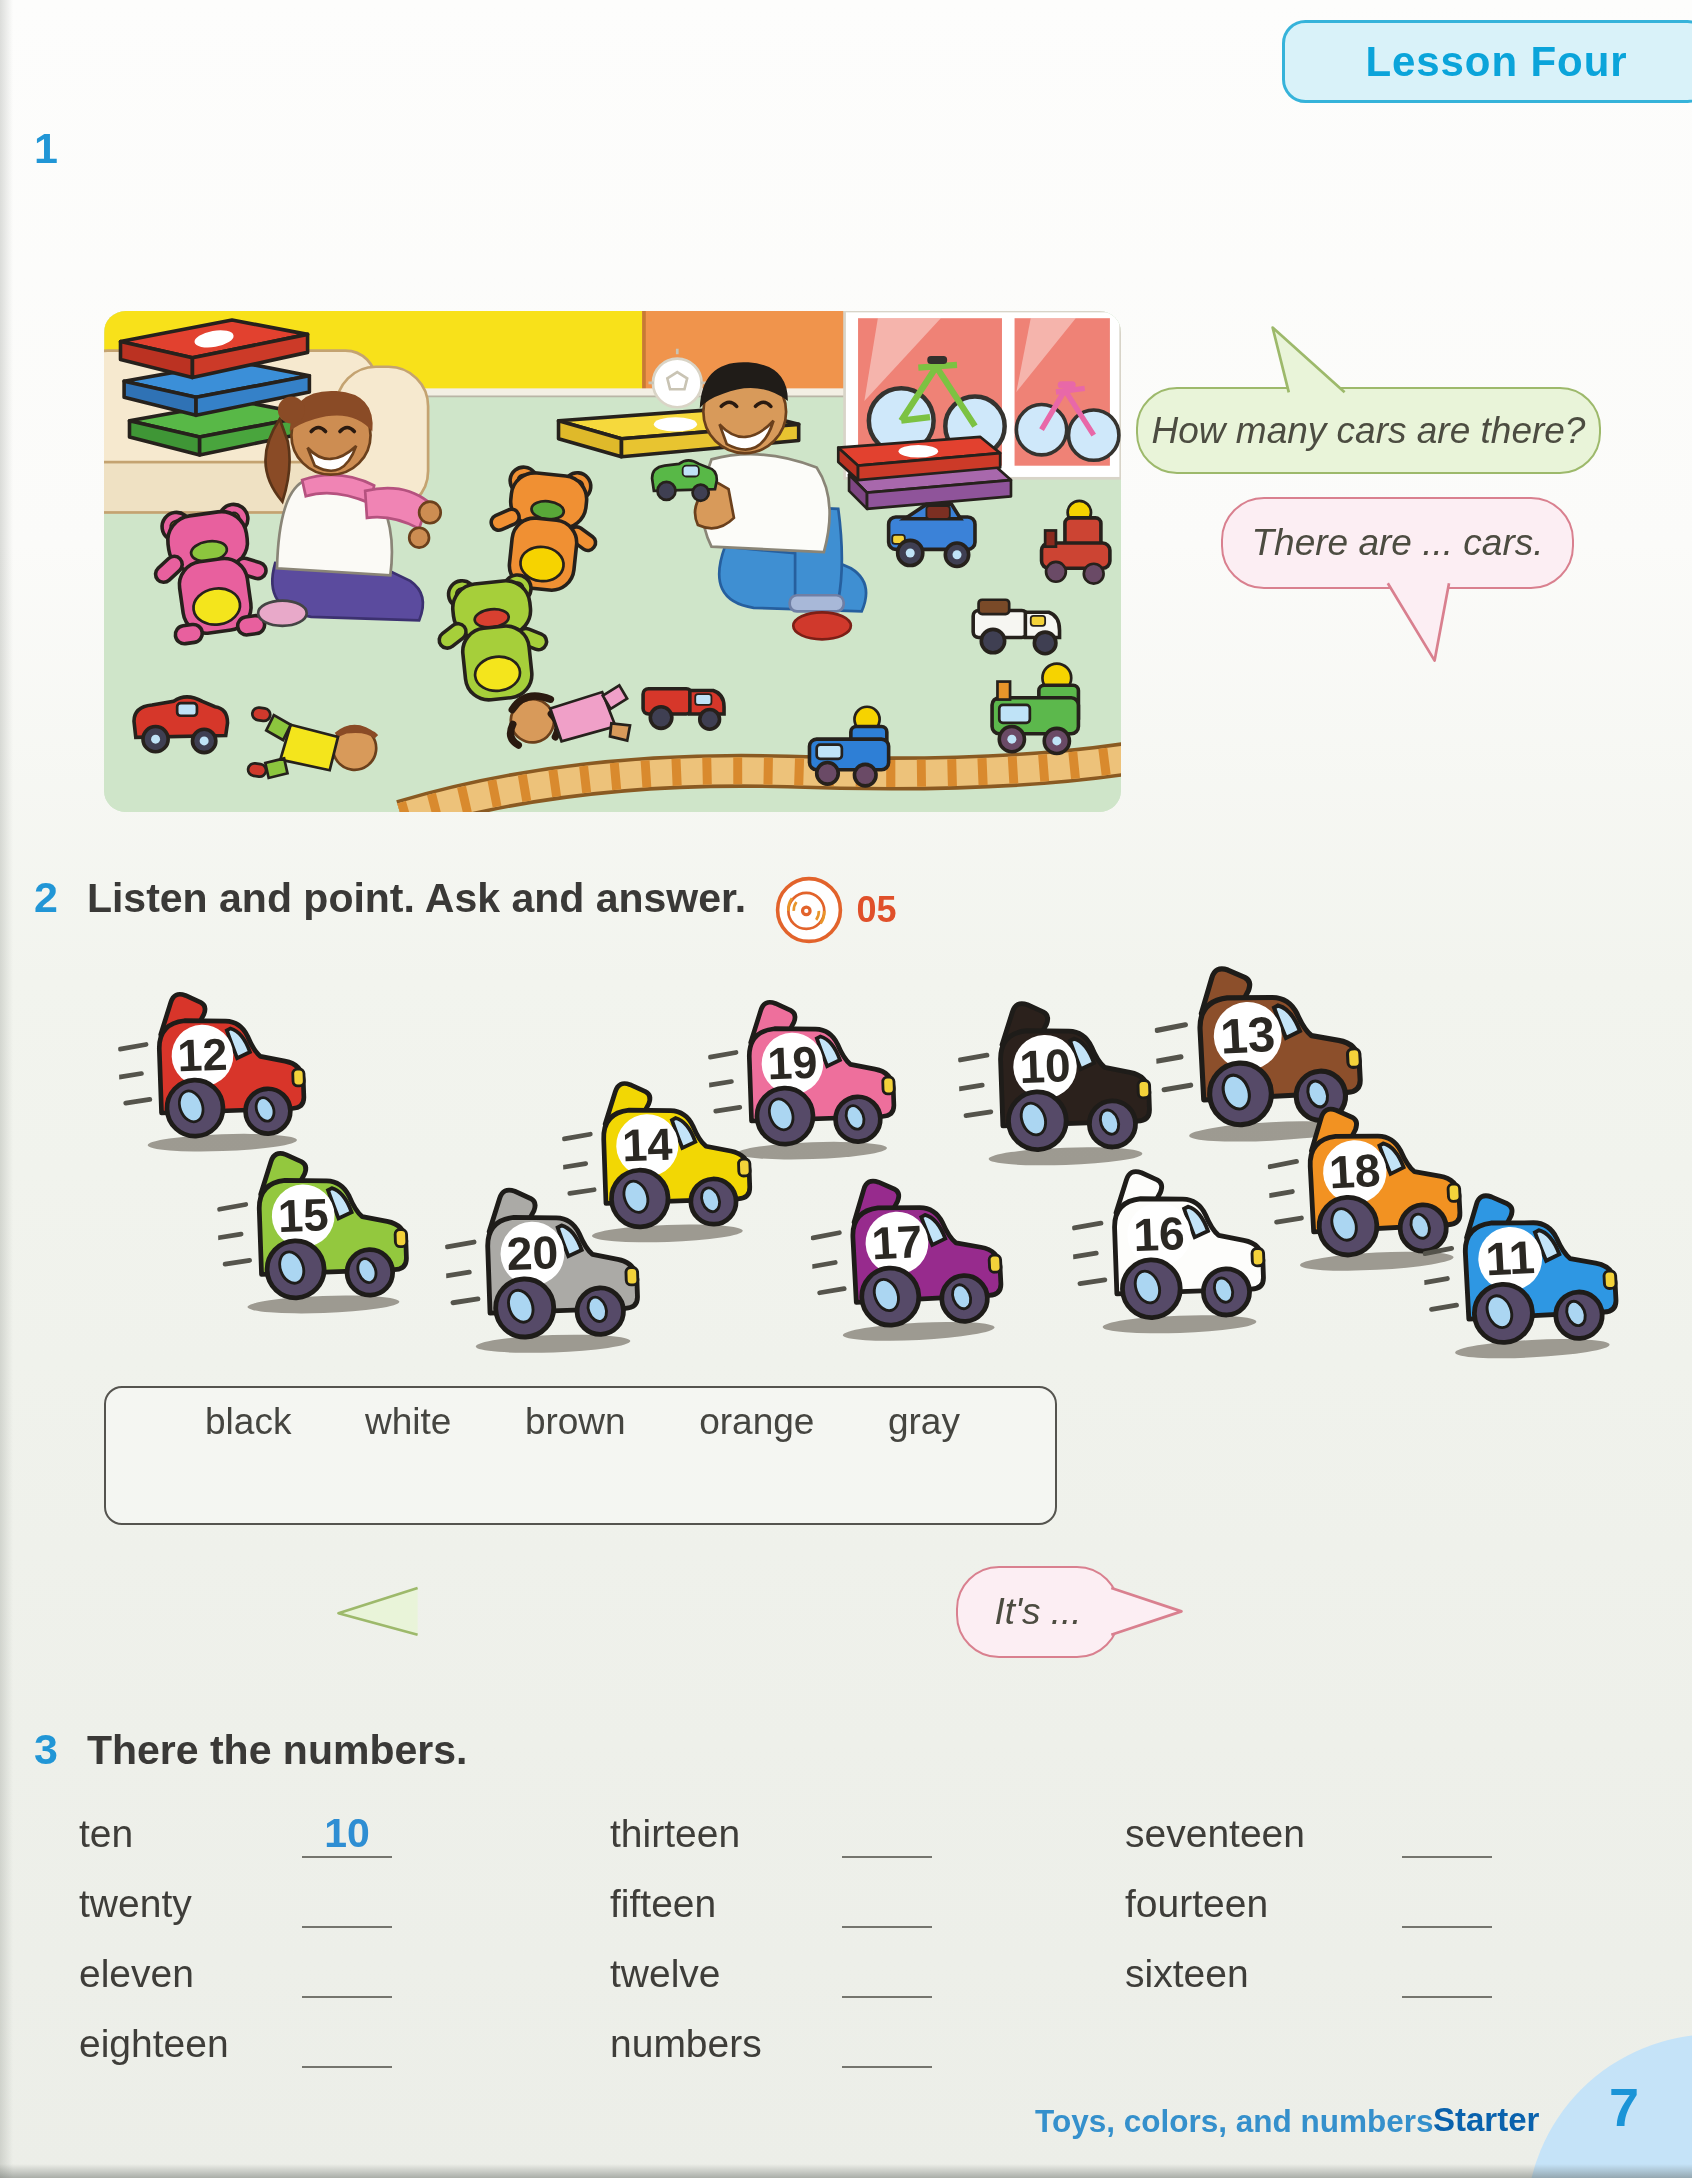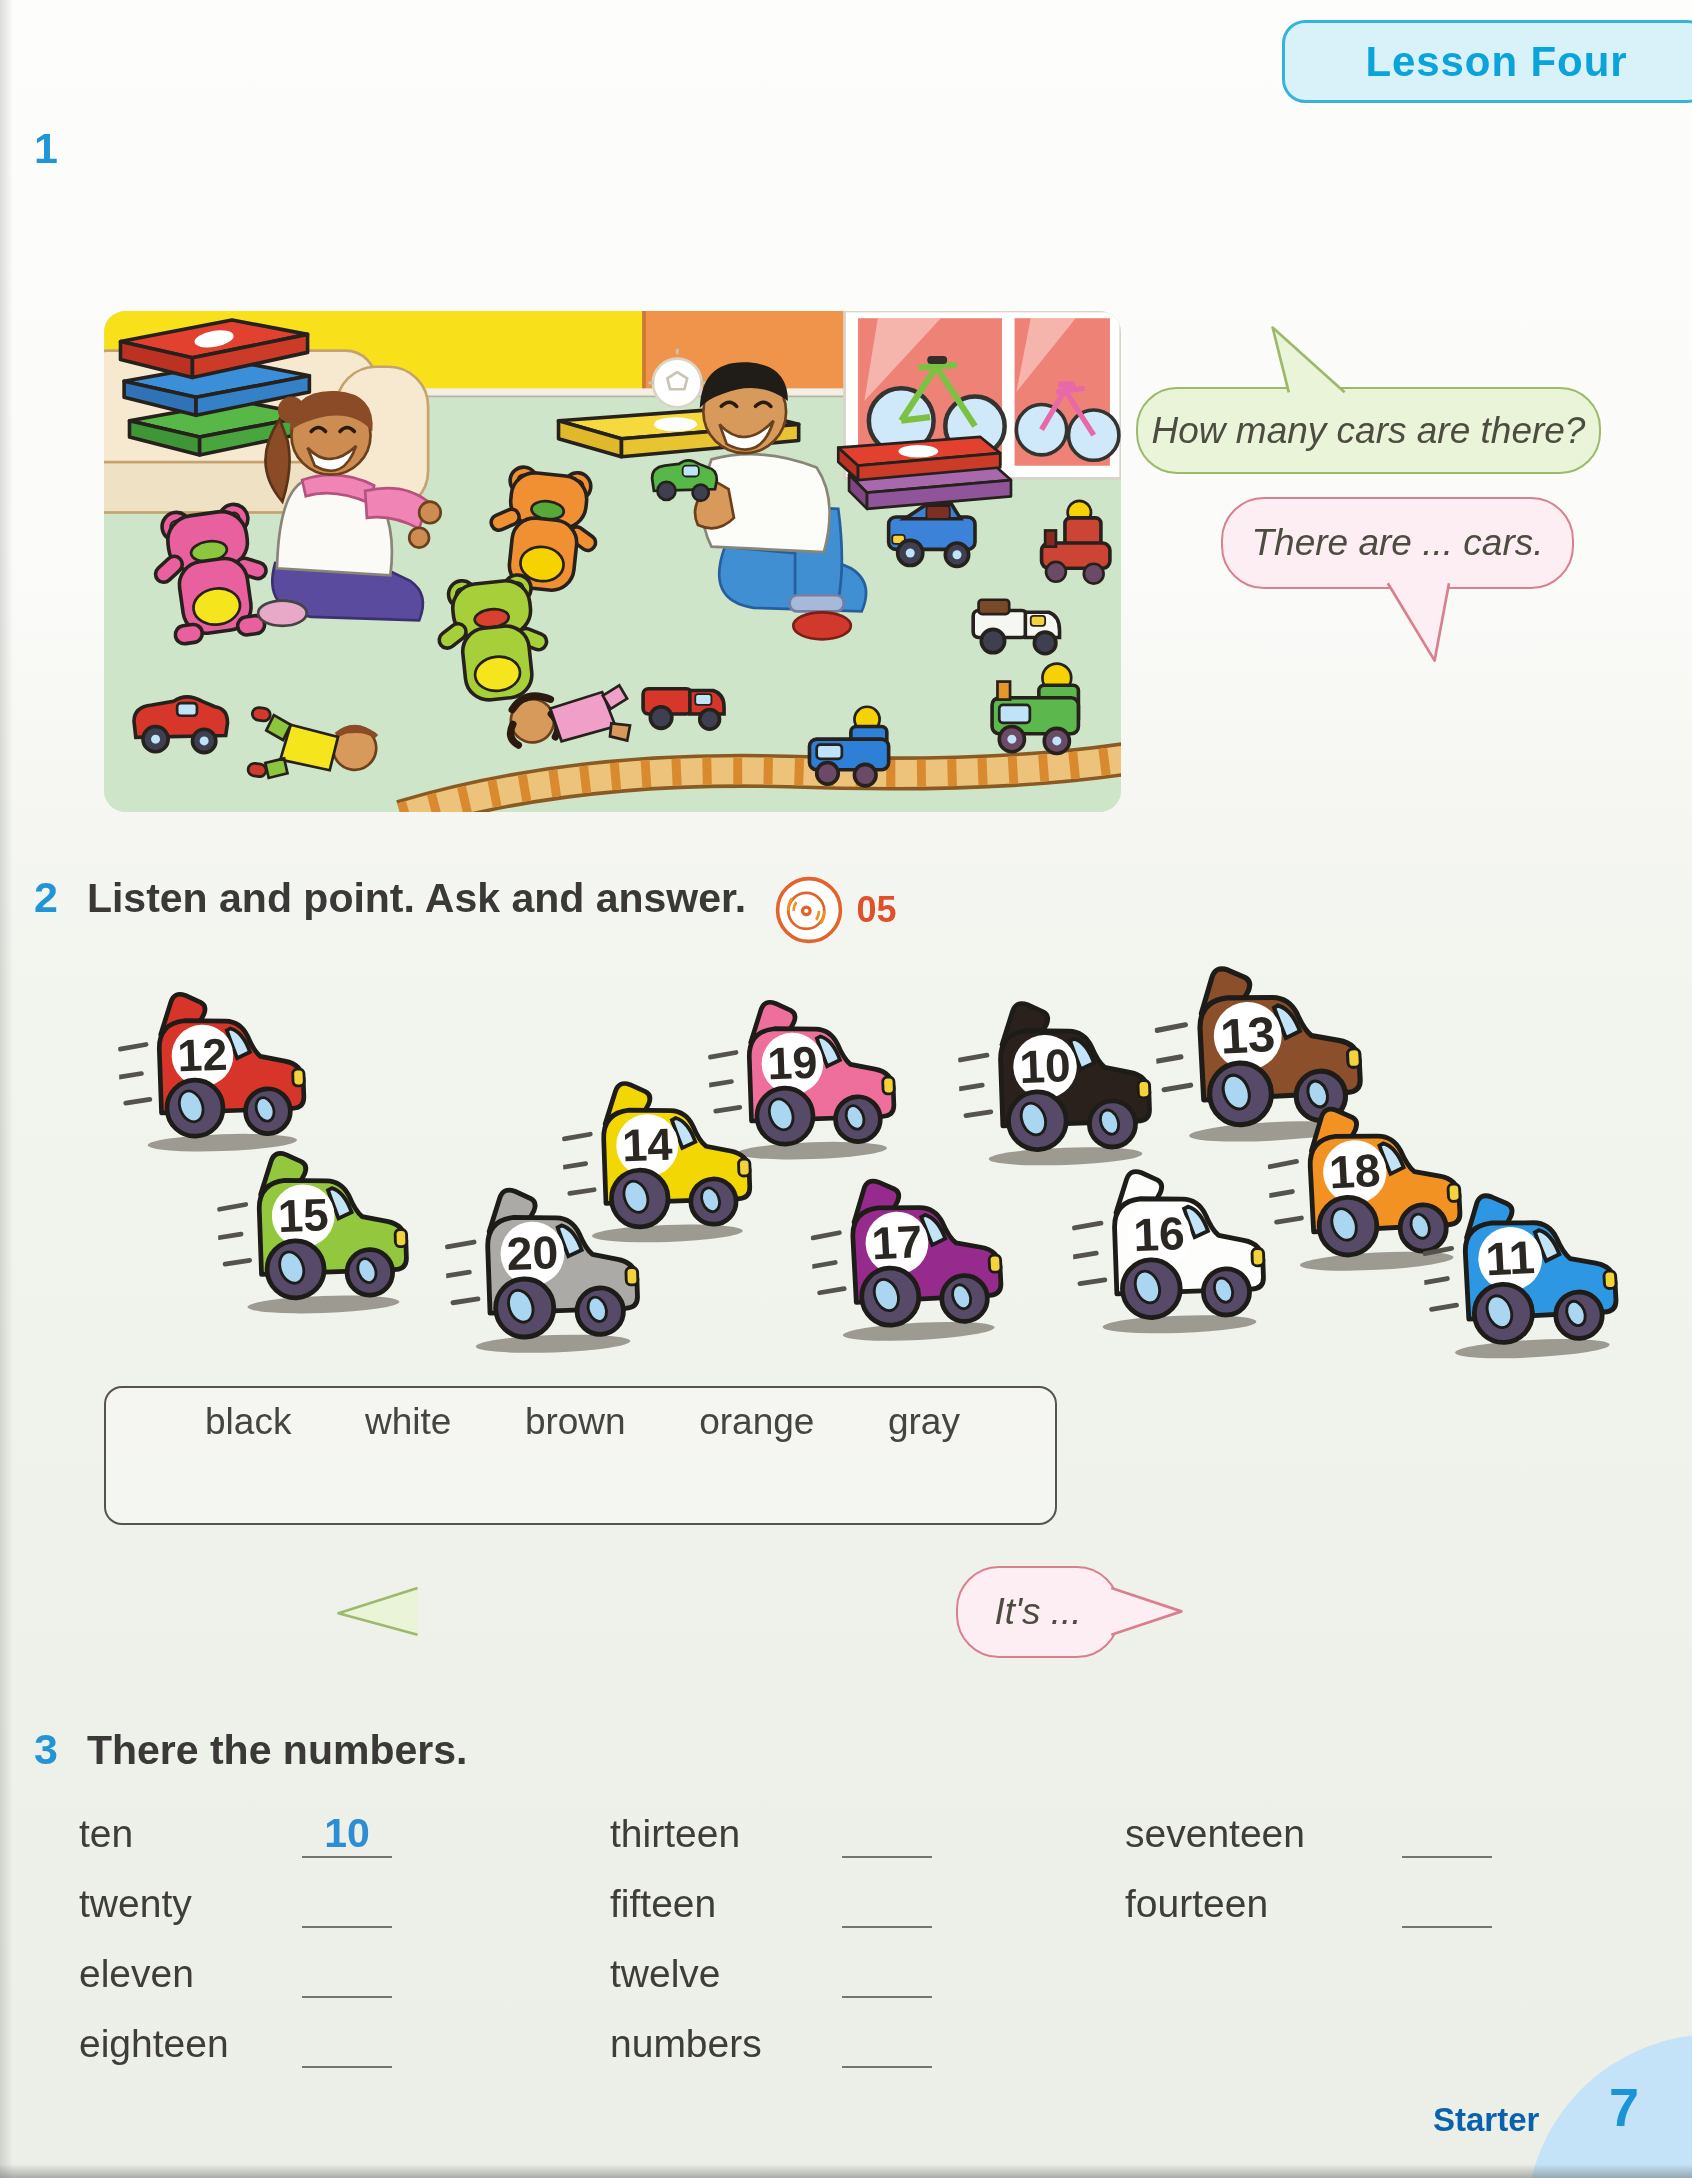--- a/index.html
+++ b/index.html
@@ -578,22 +578,27 @@
     </div>
   <div class="ex3-col ex3-col3" style="left:1125px;top:1788px;" id="ex3col2">
       <div class="ex3-row">
         <span class="ex3-word">seventeen</span>
         <span class="ex3-blank"></span>
       </div>
       <div class="ex3-row">
         <span class="ex3-word">fourteen</span>
         <span class="ex3-blank"></span>
       </div>
+      <div class="ex3-row">
+        <span class="ex3-word">sixteen</span>
+        <span class="ex3-blank"></span>
+      </div>
     </div>
 
+  <div class="footer-title">Toys, colors, and numbers</div>
   <div class="footer-level">Starter</div>
   <div class="page-circle"></div>
   <div class="page-num">7</div>
 
   <div class="edge-left"></div>
   <div class="edge-bottom"></div>
 </div>
 
 
 </body></html>

